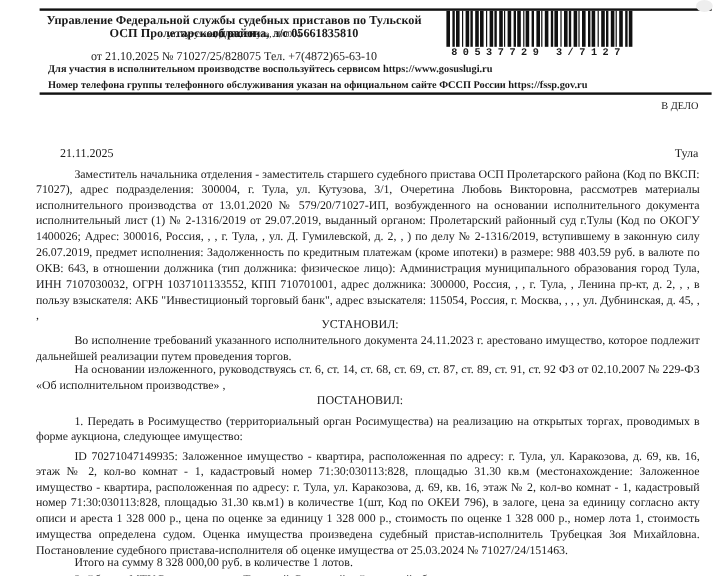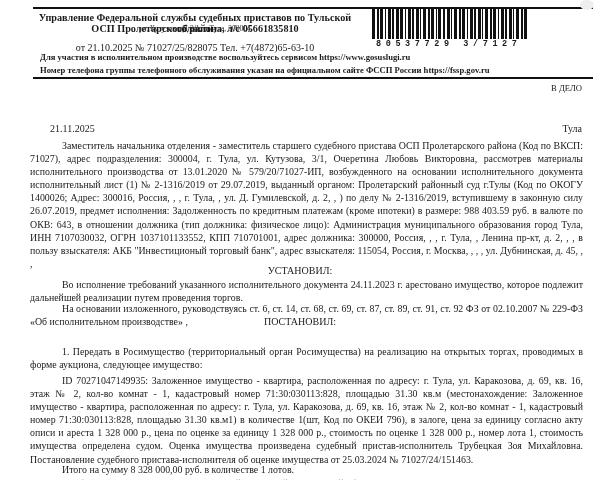--- a/index.html
+++ b/index.html
@@ -25,21 +25,21 @@
   .vdelo { position:absolute; right:18px; top:83px; font-size:8.6px; }
   .title { position:absolute; left:0; width:600px; top:101px; text-align:center; font-size:10px; }
   .date { position:absolute; left:30px; top:123px; font-size:10px;margin-left:20px; }
   .city { position:absolute; right:18px; top:123px; font-size:10px; }
   .para { position:absolute; left:30px; width:553px; font-size:9.9px; line-height:13.1px; text-align:justify; text-indent:32px; }
   .p1 { top:139px; }
   .center-h { position:absolute; left:0; width:600px; text-align:center; font-size:10px; }
   .h-ust { top:265px; }
   .p2 { top:278px; }
   .p3 { top:302px; }
-  .h-post { top:316px;font-family:Liberation Serif, serif; }
+  .h-post { top:329px;font-family:Liberation Serif, serif; }
   .p4 { top:345px; }
   .p5 { top:374px; }
   .p6 { top:463px; }
   .p7 { top:477px; color:#555; }
   .stain { position:absolute; right:6px; top:0px; width:14px; height:10px; border-radius:50%; background:#eee; }
 </style>
 </head>
 <body>
 
 <div class="page">

